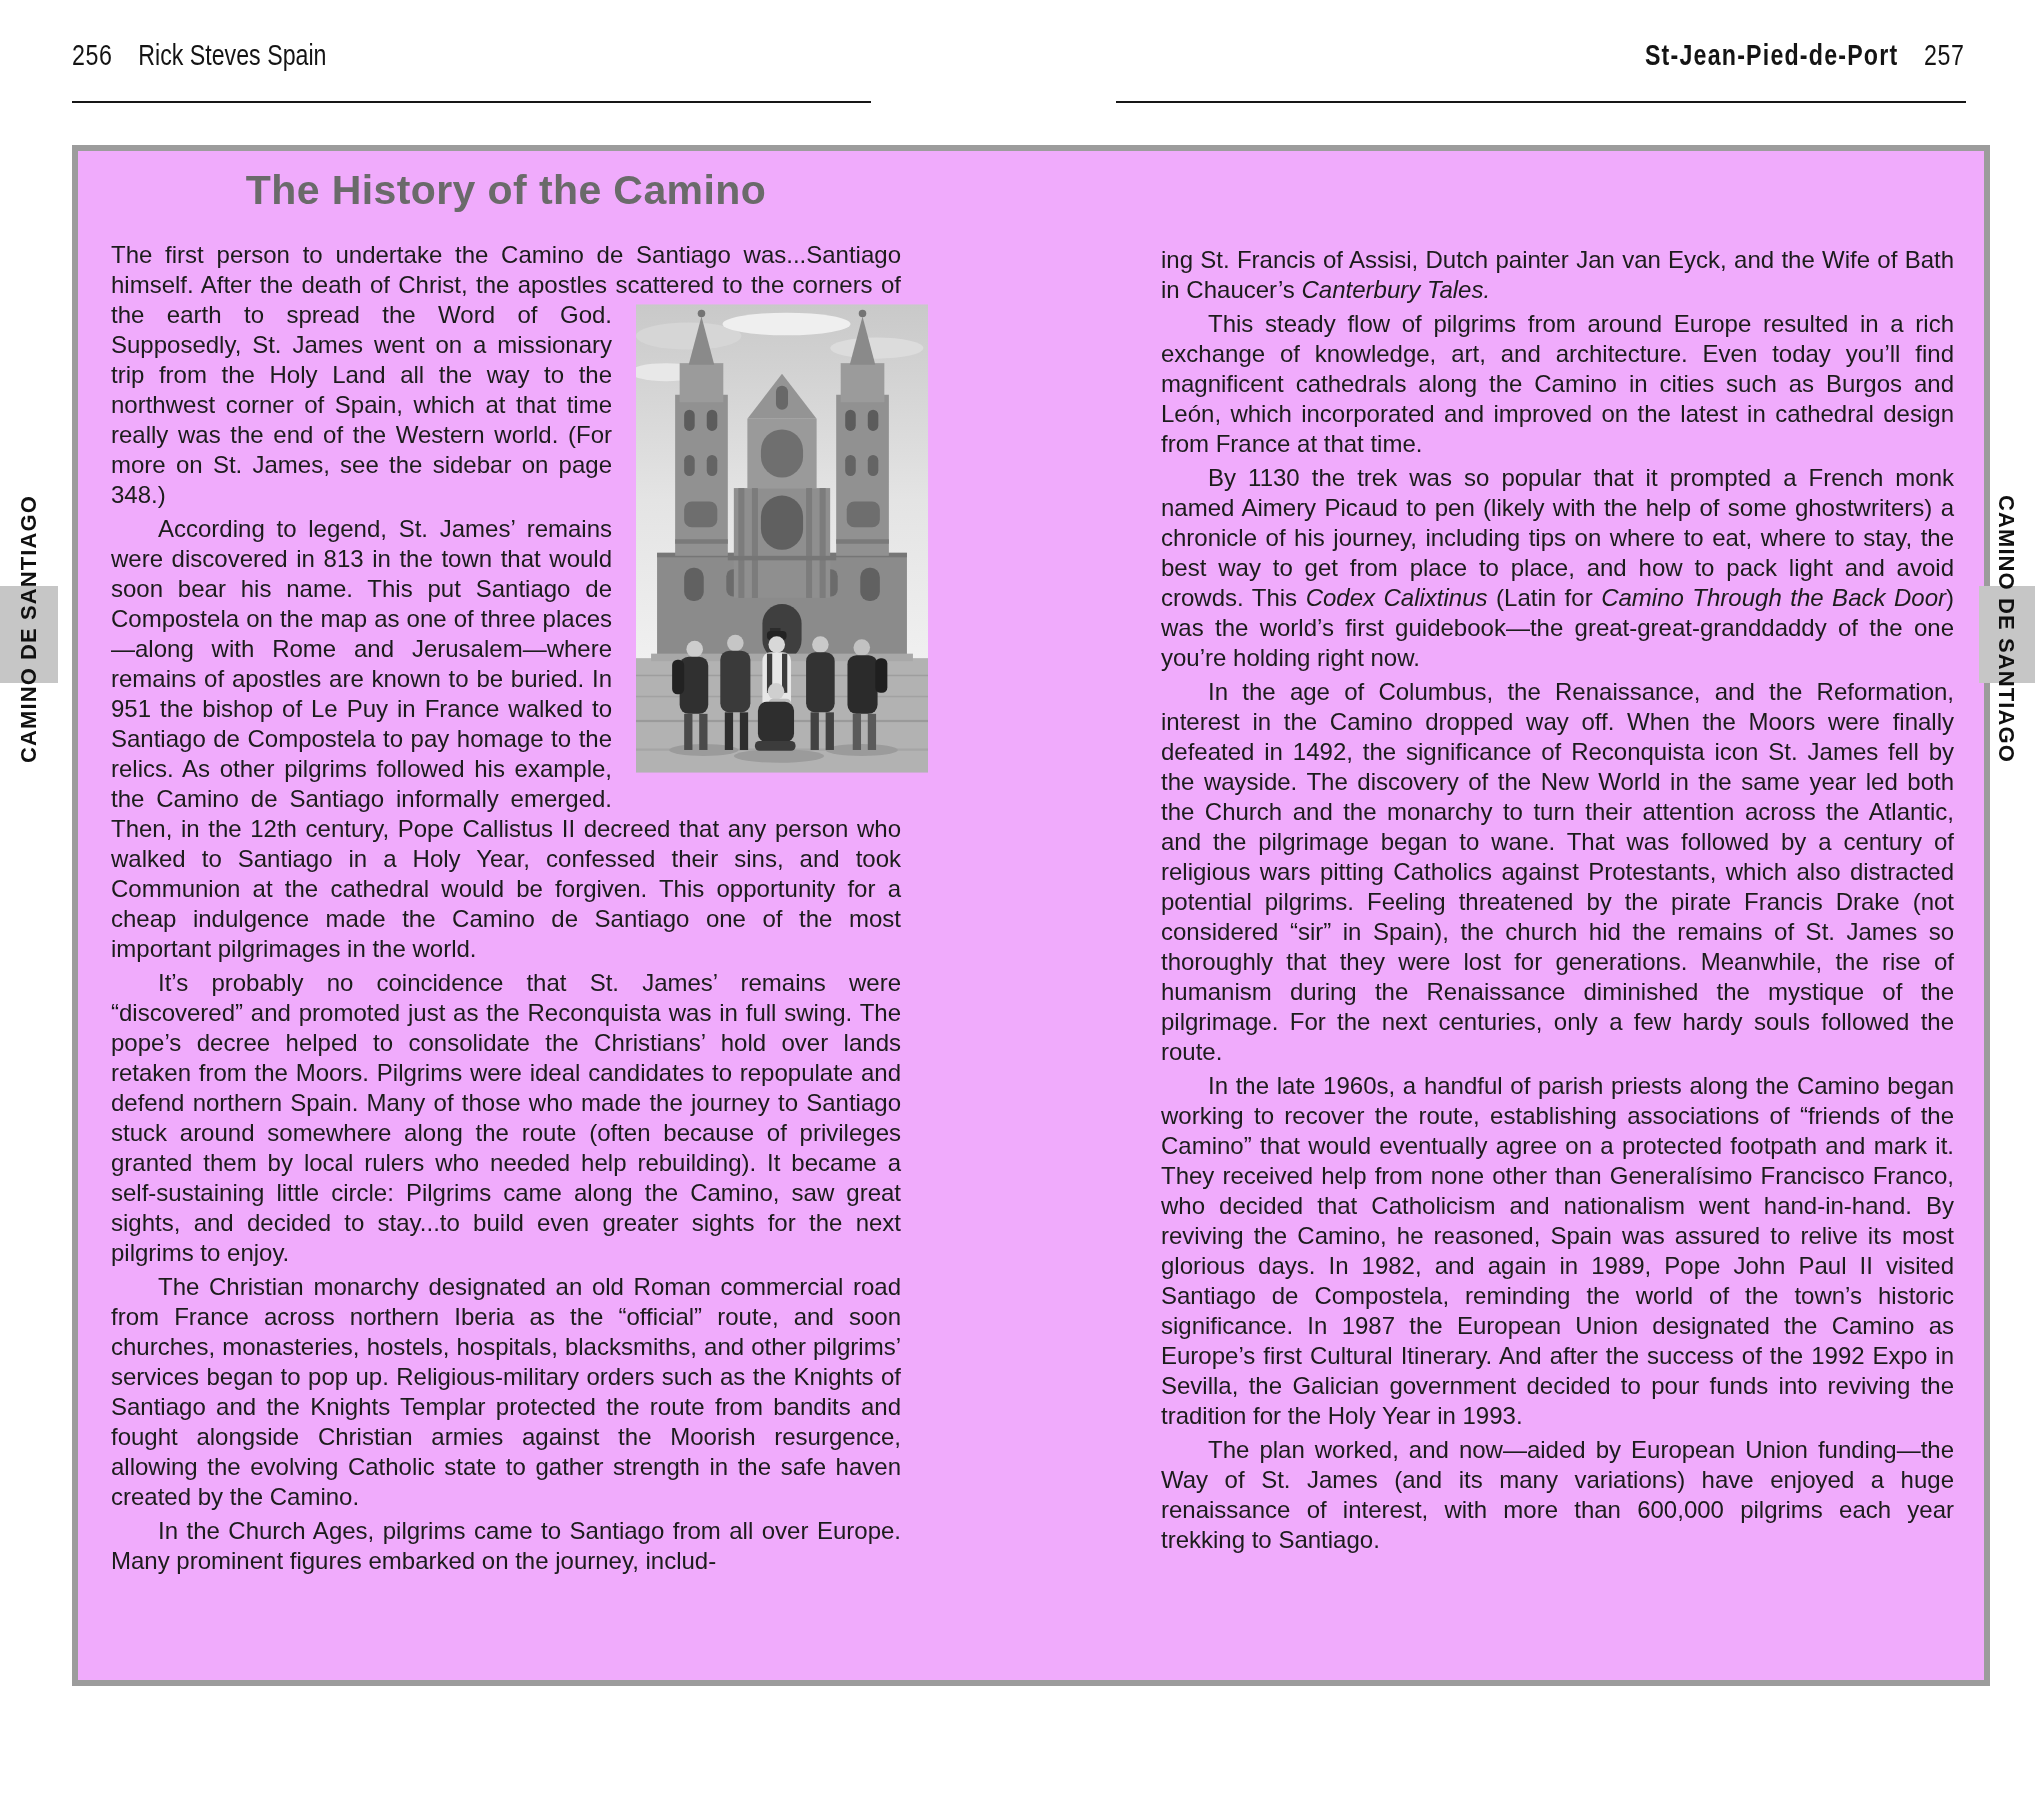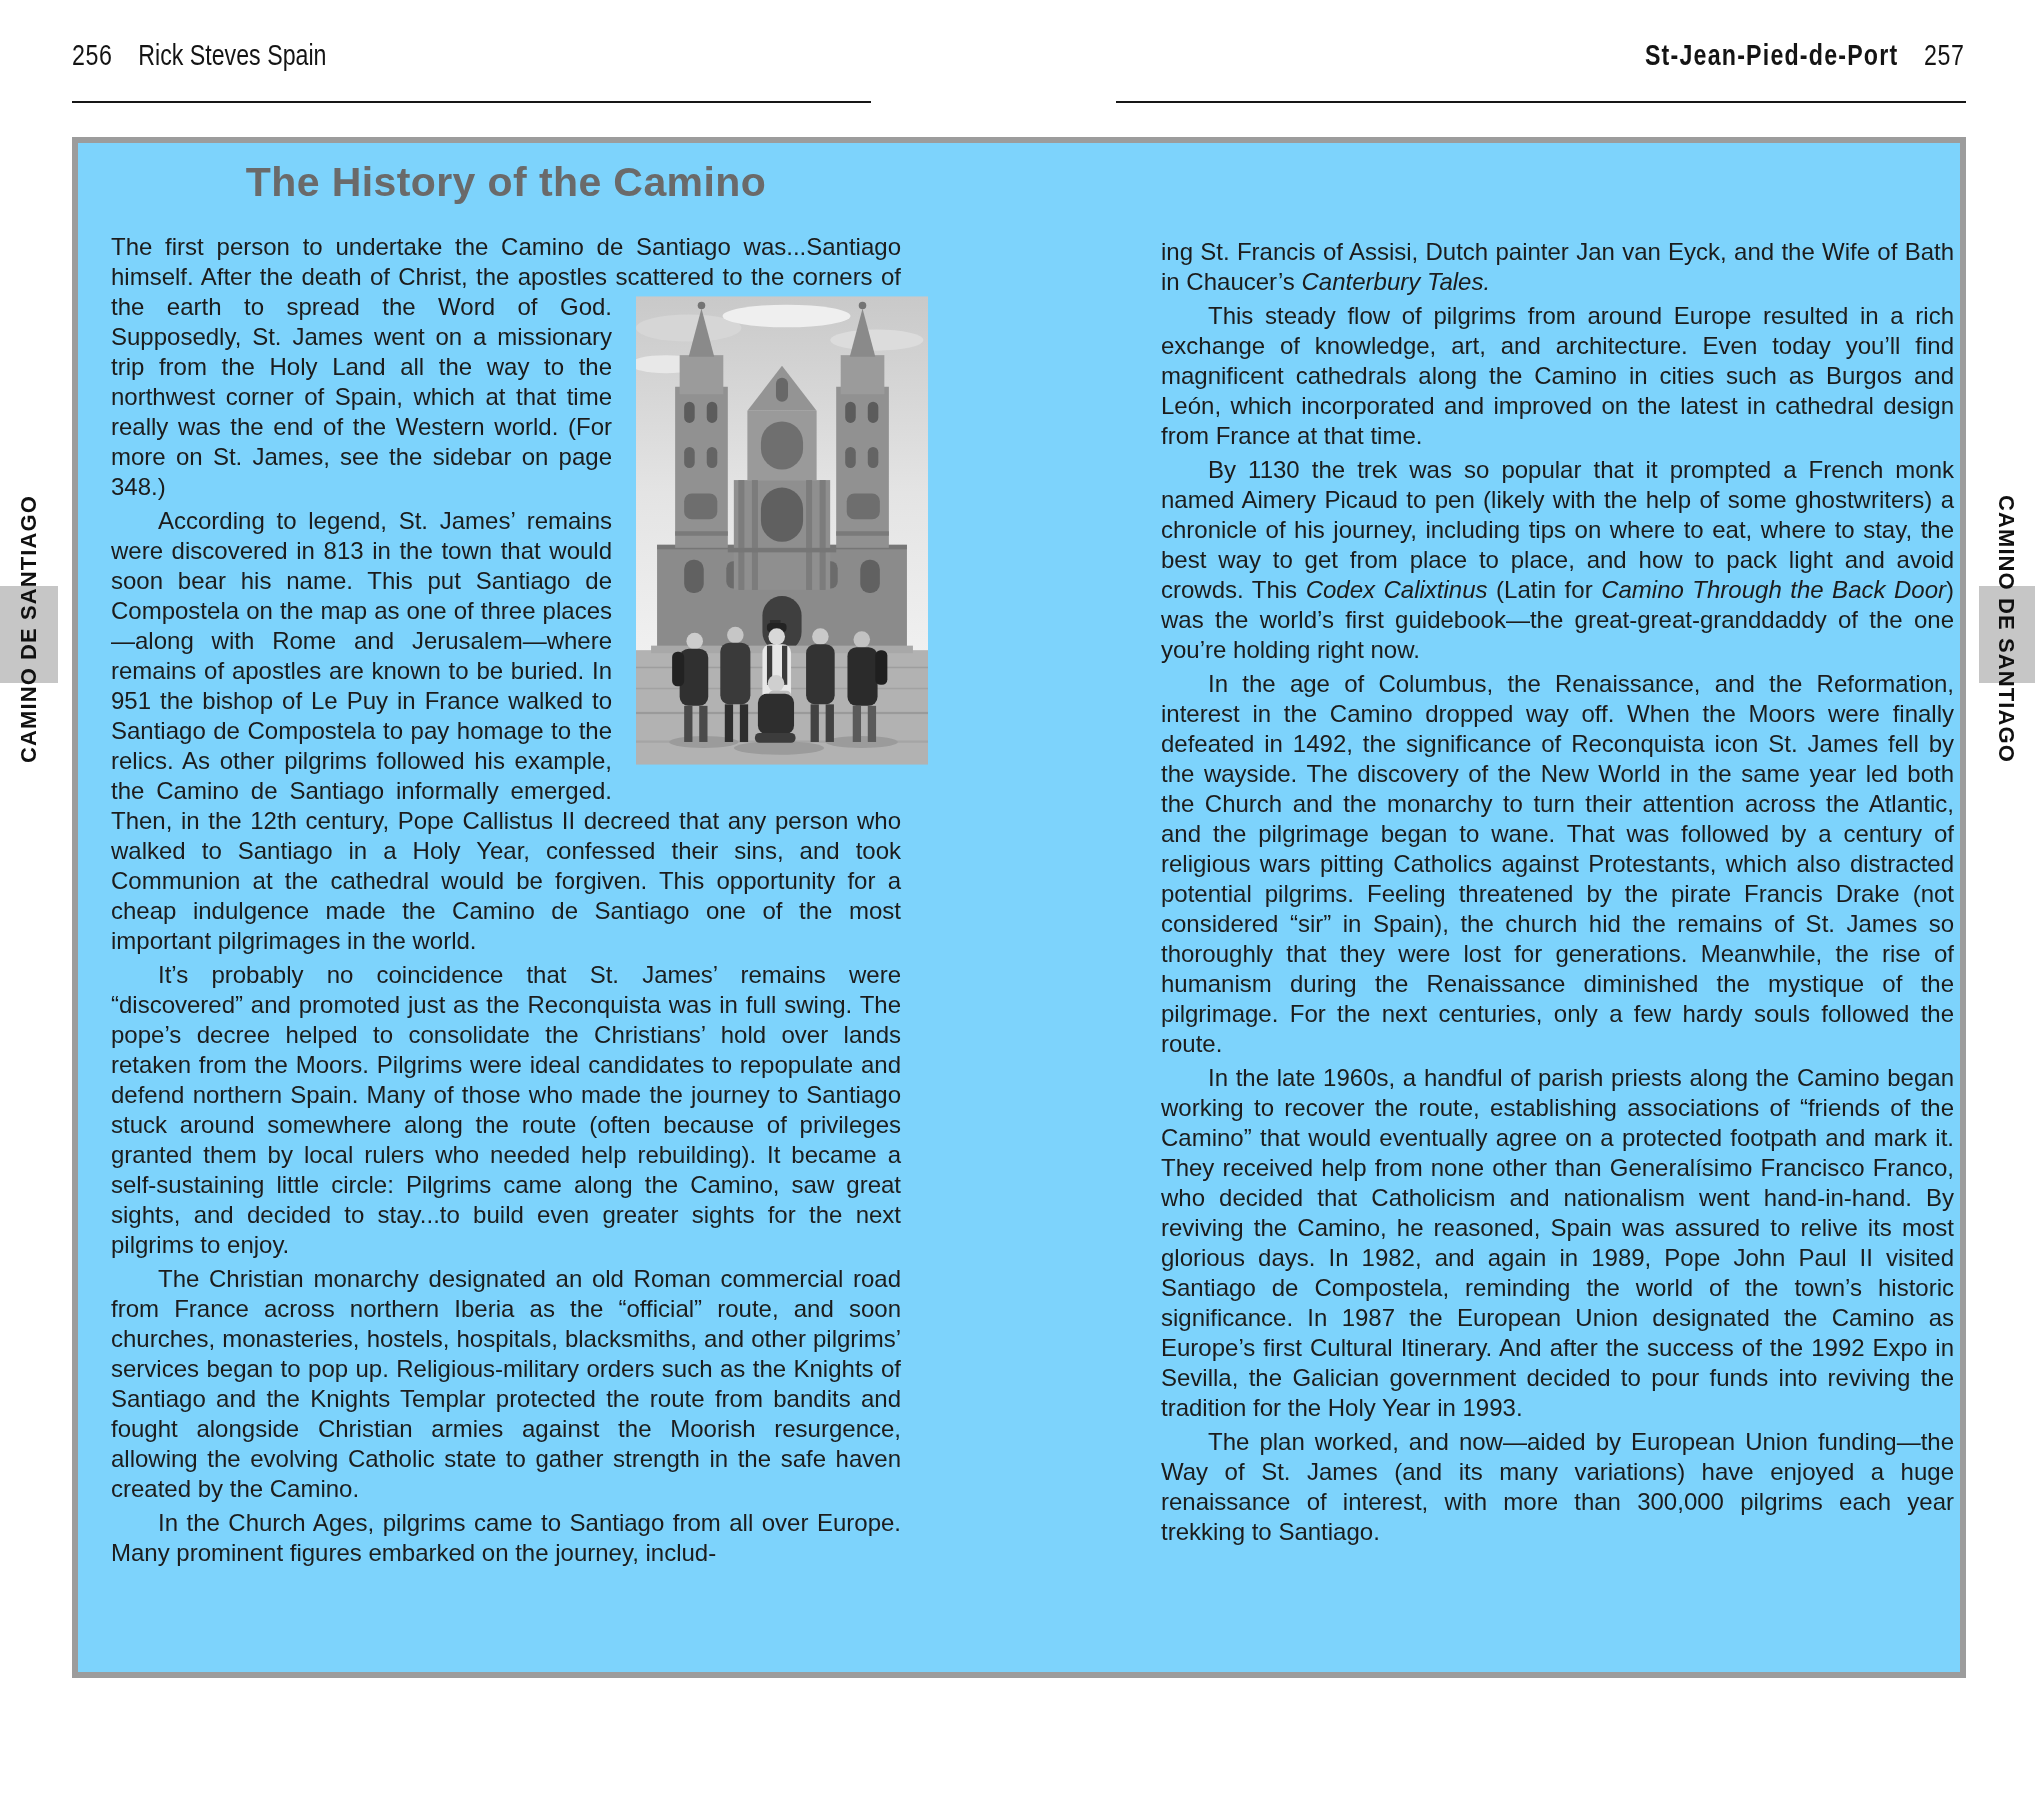--- a/index.html
+++ b/index.html
@@ -11,22 +11,22 @@
   .hdr-left{left:72px;transform:scaleX(0.80);transform-origin:left center;}
   .hdr-right{right:70px;transform:scaleX(0.80);transform-origin:right center;}
   .hdr .pgnum{font-weight:normal;letter-spacing:0.8px;}
   .hdr-left .booktitle{margin-left:32px;}
   .hdr-right .sectitle{font-weight:bold;letter-spacing:1.5px;margin-right:32px;}
   .rule{position:absolute;top:101px;height:2.3px;background:#161616;}
   .rule-left{left:72px;width:799px;}
   .rule-right{left:1116px;width:850px;}
 
   
-  .content-box{position:absolute;left:72px;top:137px;width:1882px;height:1529px;
-               border:6px solid #9c9c9c;background:#7dd3fc;}
+  .content-box{position:absolute;left:72px;top:145px;width:1882px;height:1529px;
+               border:6px solid #9c9c9c;background:#f0abfc;padding-left:24px;}
 
   .col{position:absolute;font-size:24px;line-height:30px;color:#1c1c1c;
        text-align:justify;}
   .col-left{left:29px;top:16.6px;width:798px;}
   .col-right{left:1079px;top:90px;width:801px;}
 
   h1.title{margin:0 0 27px 0;font-size:41px;line-height:45px;font-weight:bold;
            color:#6a6a6a;text-align:center;letter-spacing:0.4px;}
 
   .para{margin:4px;}
@@ -177,21 +177,21 @@
           <p class="para indent"><span>The Christian monarchy designated an old Roman commercial road from France across northern Iberia as the “official” route, and soon churches, monasteries, hostels, hospitals, blacksmiths, and other pilgrims’ services began to pop up. Religious-military orders such as the Knights of Santiago and the Knights Templar protected the route from bandits and fought alongside Christian armies against the Moorish resurgence, allowing the evolving Catholic state to gather strength in the safe haven created by the Camino.</span></p>
           <p class="para indent"><span>In the Church Ages, pilgrims came to Santiago from all over Europe. Many prominent figures embarked on the journey, includ-</span></p>
         </div>
     </div>
     <div class="col col-right" id="right-paras">
         <p class="para"><span>ing St. Francis of Assisi, Dutch painter Jan van Eyck, and the Wife of Bath in Chaucer’s </span><em>Canterbury Tales.</em></p>
         <p class="para indent"><span>This steady flow of pilgrims from around Europe resulted in a rich exchange of knowledge, art, and architecture. Even today you’ll find magnificent cathedrals along the Camino in cities such as Burgos and León, which incorporated and improved on the latest in cathedral design from France at that time.</span></p>
         <p class="para indent"><span>By 1130 the trek was so popular that it prompted a French monk named Aimery Picaud to pen (likely with the help of some ghostwriters) a chronicle of his journey, including tips on where to eat, where to stay, the best way to get from place to place, and how to pack light and avoid crowds. This </span><em>Codex Calixtinus</em><span> (Latin for </span><em>Camino Through the Back Door</em><span>) was the world’s first guidebook—the great-great-granddaddy of the one you’re holding right now.</span></p>
         <p class="para indent"><span>In the age of Columbus, the Renaissance, and the Reformation, interest in the Camino dropped way off. When the Moors were finally defeated in 1492, the significance of Reconquista icon St. James fell by the wayside. The discovery of the New World in the same year led both the Church and the monarchy to turn their attention across the Atlantic, and the pilgrimage began to wane. That was followed by a century of religious wars pitting Catholics against Protestants, which also distracted potential pilgrims. Feeling threatened by the pirate Francis Drake (not considered “sir” in Spain), the church hid the remains of St. James so thoroughly that they were lost for generations. Meanwhile, the rise of humanism during the Renaissance diminished the mystique of the pilgrimage. For the next centuries, only a few hardy souls followed the route.</span></p>
         <p class="para indent"><span>In the late 1960s, a handful of parish priests along the Camino began working to recover the route, establishing associations of “friends of the Camino” that would eventually agree on a protected footpath and mark it. They received help from none other than Generalísimo Francisco Franco, who decided that Catholicism and nationalism went hand-in-hand. By reviving the Camino, he reasoned, Spain was assured to relive its most glorious days. In 1982, and again in 1989, Pope John Paul II visited Santiago de Compostela, reminding the world of the town’s historic significance. In 1987 the European Union designated the Camino as Europe’s first Cultural Itinerary. And after the success of the 1992 Expo in Sevilla, the Galician government decided to pour funds into reviving the tradition for the Holy Year in 1993.</span></p>
-        <p class="para indent"><span>The plan worked, and now—aided by European Union funding—the Way of St. James (and its many variations) have enjoyed a huge renaissance of interest, with more than 300,000 pilgrims each year trekking to Santiago.</span></p>
+        <p class="para indent"><span>The plan worked, and now—aided by European Union funding—the Way of St. James (and its many variations) have enjoyed a huge renaissance of interest, with more than 600,000 pilgrims each year trekking to Santiago.</span></p>
       </div>
   </section>
 
   <div class="side-tab tab-left"></div>
   <div class="vtext vtext-left">
     <span>CAMINO DE SANTIAGO</span>
   </div>
   <div class="side-tab tab-right"></div>
   <div class="vtext vtext-right">
     <span>CAMINO DE SANTIAGO</span>

